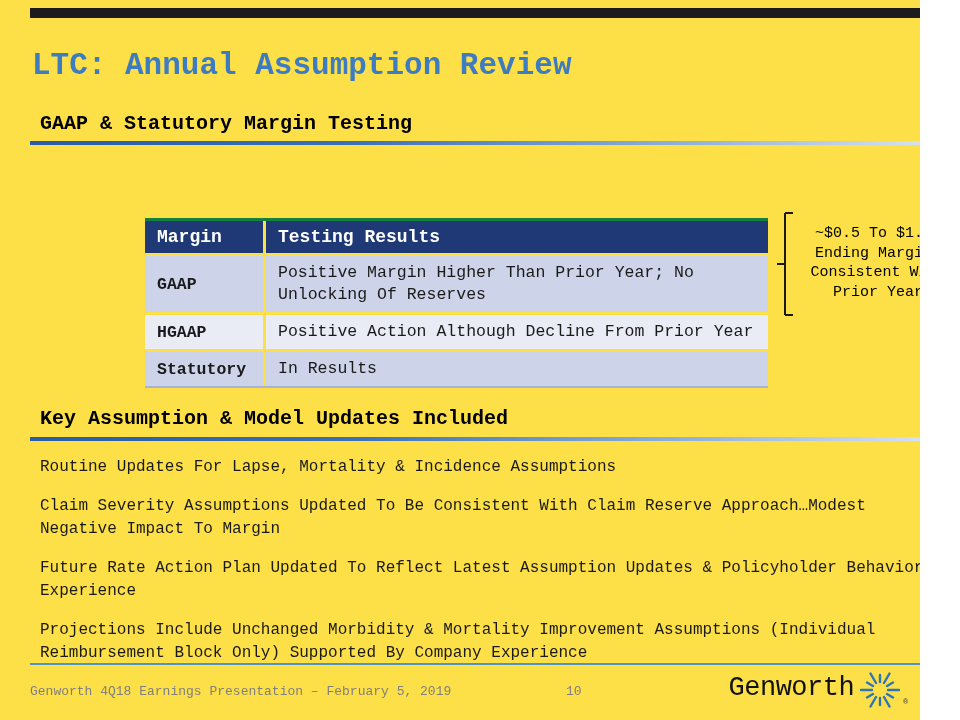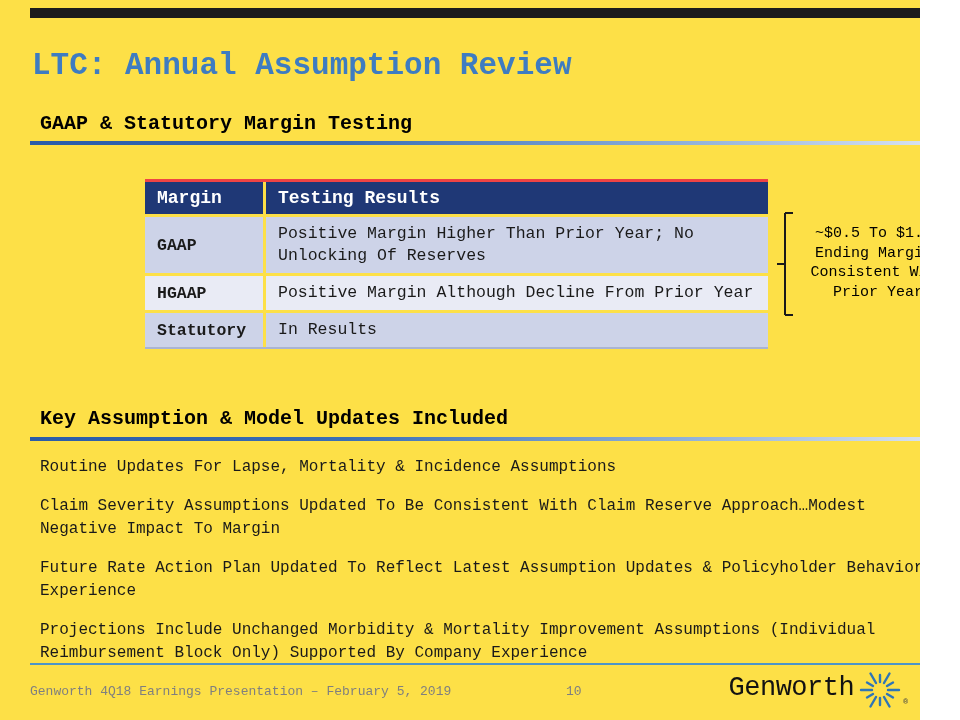--- a/index.html
+++ b/index.html
@@ -16,21 +16,21 @@
   .sec-heading.h1{top:112px;}
   .sec-heading.h2{top:407px;}
 
   .grad-rule{position:absolute;left:30px;width:903px;height:4px;
              background:linear-gradient(90deg,#2a5ca8 0%,#3a6fb5 35%,#8fb0d8 72%,#d9e3f1 100%);}
   .grad-rule.r1{top:141px;}
   .grad-rule.r2{top:437px;}
 
   
   .table{position:absolute;left:145px;top:179px;width:623px;}
-  .t-header{display:flex;gap:3px;border-top:3px solid #ef4444;height:32px;}
+  .t-header{display:flex;gap:3px;border-top:3px solid #15803d;height:32px;margin-top:39px;}
   .t-header .cell{background:#1f3876;color:#fff;font-size:18px;font-weight:bold;
                   display:flex;align-items:center;padding-left:12px;box-sizing:border-box;}
   .t-row{display:flex;gap:3px;margin-top:3px;}
   .t-row .cell{display:flex;align-items:center;padding-left:12px;box-sizing:border-box;
                font-size:16.5px;color:#1a1a1a;}
   .t-row .cell.label{font-weight:bold;}
   .t-row.shade-a .cell{background:#cdd3e8;}
   .t-row.shade-b .cell{background:#e9ebf5;}
   .t-row .result{padding-right:10px;line-height:22px;}
   .col-margin{width:118px;flex:none;}
@@ -69,21 +69,21 @@
     <div class="t-header">
       <div class="cell col-margin">Margin</div>
       <div class="cell col-result">Testing Results</div>
     </div>
     <div class="t-row shade-a" style="height:56px;">
       <div class="cell label col-margin">GAAP</div>
       <div class="cell result col-result">Positive Margin Higher Than Prior Year; No Unlocking Of Reserves</div>
     </div>
     <div class="t-row shade-b" style="height:34px;">
       <div class="cell label col-margin">HGAAP</div>
-      <div class="cell result col-result">Positive Margin Although Decline From Prior Year</div>
+      <div class="cell result col-result">Positive Action Although Decline From Prior Year</div>
     </div>
     <div class="t-row shade-a" style="height:34px;">
       <div class="cell label col-margin">Statutory</div>
       <div class="cell result col-result">In Results</div>
     </div>
     <div class="t-bottom"></div>
   </div>
 
   <svg class="bracket" width="22" height="106" viewBox="0 0 22 106">
     <path d="M9 2 H17 M9 2 V104 M9 104 H17 M1 53 H9" fill="none" stroke="#1a1a1a" stroke-width="2"></path>

